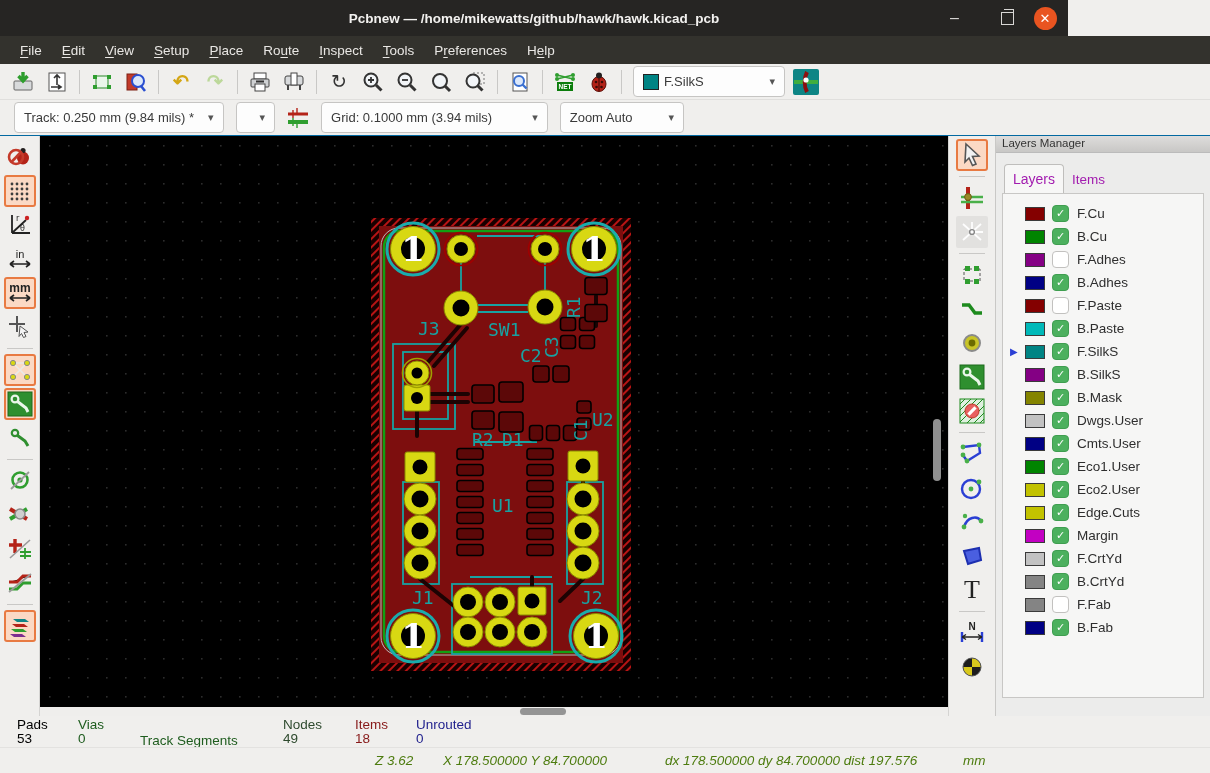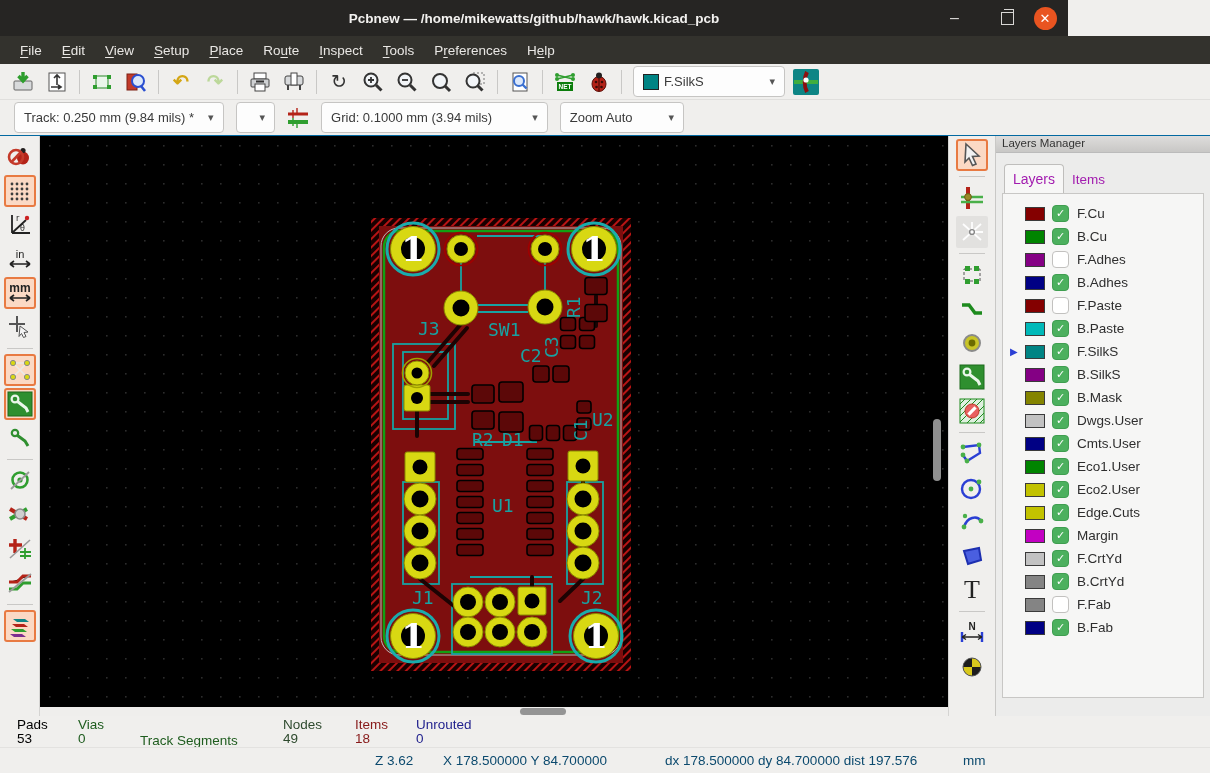--- a/index.html
+++ b/index.html
@@ -64,21 +64,21 @@
   .layer-row .cb{width:17px;height:17px;border-radius:4px;margin-left:7px;box-sizing:border-box;
                  display:flex;align-items:center;justify-content:center;font-size:11px;color:#fff;}
   .cb.on{background:#4cb05e;border:1px solid #3f9e50;}
   .cb.off{background:#fff;border:1px solid #c2c1bf;}
   .layer-row .lname{margin-left:8px;font-size:13.5px;color:#2e2e2e;}
   
   #status1{position:absolute;left:0;top:716px;width:1210px;height:31px;background:#f0efed;}
   .count-col{position:absolute;top:2px;line-height:14px;font-size:13.5px;}
   .count-col .cl{display:block;}
   #status2{position:absolute;left:0;top:747px;width:1210px;height:26px;background:#f0efed;
-           border-top:1px solid #e3e2e0;color:#0c4a6e;font-size:13.5px;}
+           border-top:1px solid #e3e2e0;color:#4d7c0f;font-size:13.5px;font-style:italic;}
   #status2 span{position:absolute;top:5px;white-space:nowrap;}
   svg{display:block;}
 </style>
 </head>
 <body>
 
 <div id="titlebar">
   <span id="title-text">Pcbnew — /home/mikewatts/github/hawk/hawk.kicad_pcb</span>
   <div id="btn-min" class="winctl">
       <span>–</span>

